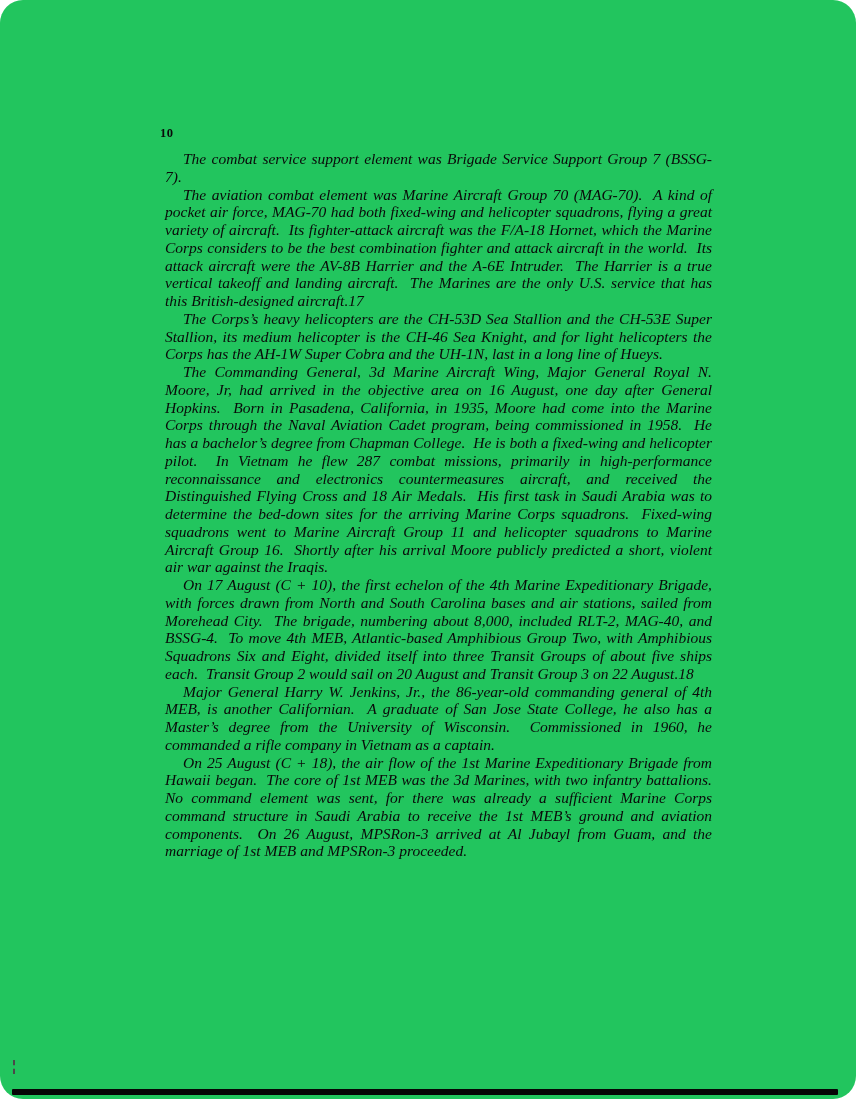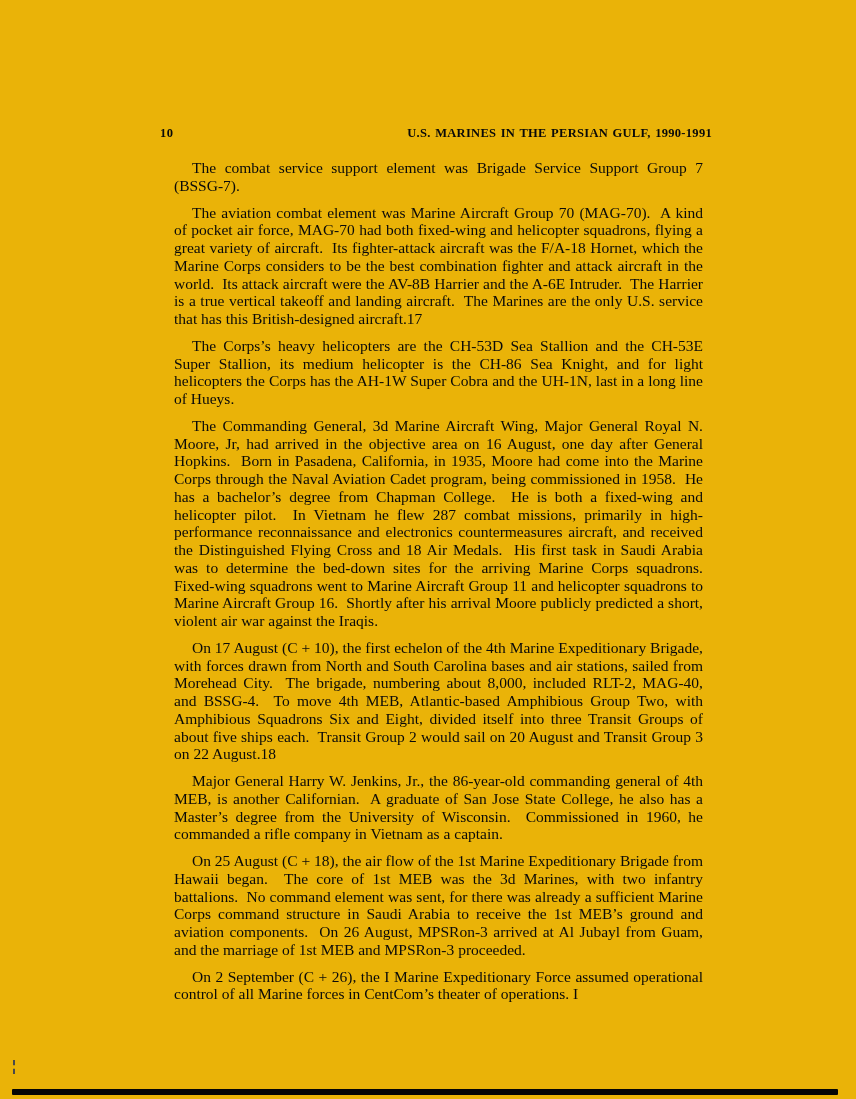--- a/index.html
+++ b/index.html
@@ -7,21 +7,22 @@
   body {
     width: 856px; height: 1099px;
     background: #ffffff;
     font-family: "Liberation Serif", serif;
     color: #0a0a0a;
     position: relative;
     overflow: hidden;
   }
   .page {
     position: absolute; inset: 0;
-    background: #eab308;
+    background: #22c55e;
+    border-radius: 23px;
   }
   .running-header {
     position: absolute;
     left: 160px; top: 126px;
     width: 552px;
     display: flex;
     justify-content: space-between;
     align-items: baseline;
     font-size: 12.5px;
     line-height: 14px;
@@ -37,23 +38,24 @@
   }
   .body-text {
     position: absolute;
     left: 165px; top: 150px;
     width: 547px;
     font-size: 15.5px;
     line-height: 17.75px;
     text-align: justify;
   }
   .body-text p {
-    margin: 9px;
+    margin: 0;
     text-indent: 18px;
     white-space: pre-wrap;
+    font-style: italic;
   }
   .scan-mark {
     position: absolute;
     left: 13px; top: 1060px;
     width: 0; height: 14px;
     border-left: 2px dashed #4a4a4a;
   }
   .bottom-rule {
     position: absolute;
     left: 12px; top: 1089px;
@@ -62,30 +64,28 @@
     border-radius: 1px;
   }
 </style>
 </head>
 <body>
 
 <div class="page">
 
   <div class="running-header">
     <span class="page-number">10</span>
-    <span class="header-title">U.S. MARINES IN THE PERSIAN GULF, 1990-1991</span>
   </div>
 
   <div class="body-text">
     <p>The combat service support element was Brigade Service Support Group 7 (BSSG-7).</p>
     <p>The aviation combat element was Marine Aircraft Group 70 (MAG-70).  A kind of pocket air force, MAG-70 had both fixed-wing and helicopter squadrons, flying a great variety of aircraft.  Its fighter-attack aircraft was the F/A-18 Hornet, which the Marine Corps considers to be the best combination fighter and attack aircraft in the world.  Its attack aircraft were the AV-8B Harrier and the A-6E Intruder.  The Harrier is a true vertical takeoff and landing aircraft.  The Marines are the only U.S. service that has this British-designed aircraft.17</p>
-    <p>The Corps’s heavy helicopters are the CH-53D Sea Stallion and the CH-53E Super Stallion, its medium helicopter is the CH-86 Sea Knight, and for light helicopters the Corps has the AH-1W Super Cobra and the UH-1N, last in a long line of Hueys.</p>
+    <p>The Corps’s heavy helicopters are the CH-53D Sea Stallion and the CH-53E Super Stallion, its medium helicopter is the CH-46 Sea Knight, and for light helicopters the Corps has the AH-1W Super Cobra and the UH-1N, last in a long line of Hueys.</p>
     <p>The Commanding General, 3d Marine Aircraft Wing, Major General Royal N. Moore, Jr, had arrived in the objective area on 16 August, one day after General Hopkins.  Born in Pasadena, California, in 1935, Moore had come into the Marine Corps through the Naval Aviation Cadet program, being commissioned in 1958.  He has a bachelor’s degree from Chapman College.  He is both a fixed-wing and helicopter pilot.  In Vietnam he flew 287 combat missions, primarily in high-performance reconnaissance and electronics countermeasures aircraft, and received the Distinguished Flying Cross and 18 Air Medals.  His first task in Saudi Arabia was to determine the bed-down sites for the arriving Marine Corps squadrons.  Fixed-wing squadrons went to Marine Aircraft Group 11 and helicopter squadrons to Marine Aircraft Group 16.  Shortly after his arrival Moore publicly predicted a short, violent air war against the Iraqis.</p>
     <p>On 17 August (C + 10), the first echelon of the 4th Marine Expeditionary Brigade, with forces drawn from North and South Carolina bases and air stations, sailed from Morehead City.  The brigade, numbering about 8,000, included RLT-2, MAG-40, and BSSG-4.  To move 4th MEB, Atlantic-based Amphibious Group Two, with Amphibious Squadrons Six and Eight, divided itself into three Transit Groups of about five ships each.  Transit Group 2 would sail on 20 August and Transit Group 3 on 22 August.18</p>
     <p>Major General Harry W. Jenkins, Jr., the 86-year-old commanding general of 4th MEB, is another Californian.  A graduate of San Jose State College, he also has a Master’s degree from the University of Wisconsin.  Commissioned in 1960, he commanded a rifle company in Vietnam as a captain.</p>
     <p>On 25 August (C + 18), the air flow of the 1st Marine Expeditionary Brigade from Hawaii began.  The core of 1st MEB was the 3d Marines, with two infantry battalions.  No command element was sent, for there was already a sufficient Marine Corps command structure in Saudi Arabia to receive the 1st MEB’s ground and aviation components.  On 26 August, MPSRon-3 arrived at Al Jubayl from Guam, and the marriage of 1st MEB and MPSRon-3 proceeded.</p>
-    <p>On 2 September (C + 26), the I Marine Expeditionary Force assumed operational control of all Marine forces in CentCom’s theater of operations. I</p>
   </div>
 
   <div class="scan-mark"></div>
   <div class="bottom-rule"></div>
 
 </div>
 
 </body></html>

